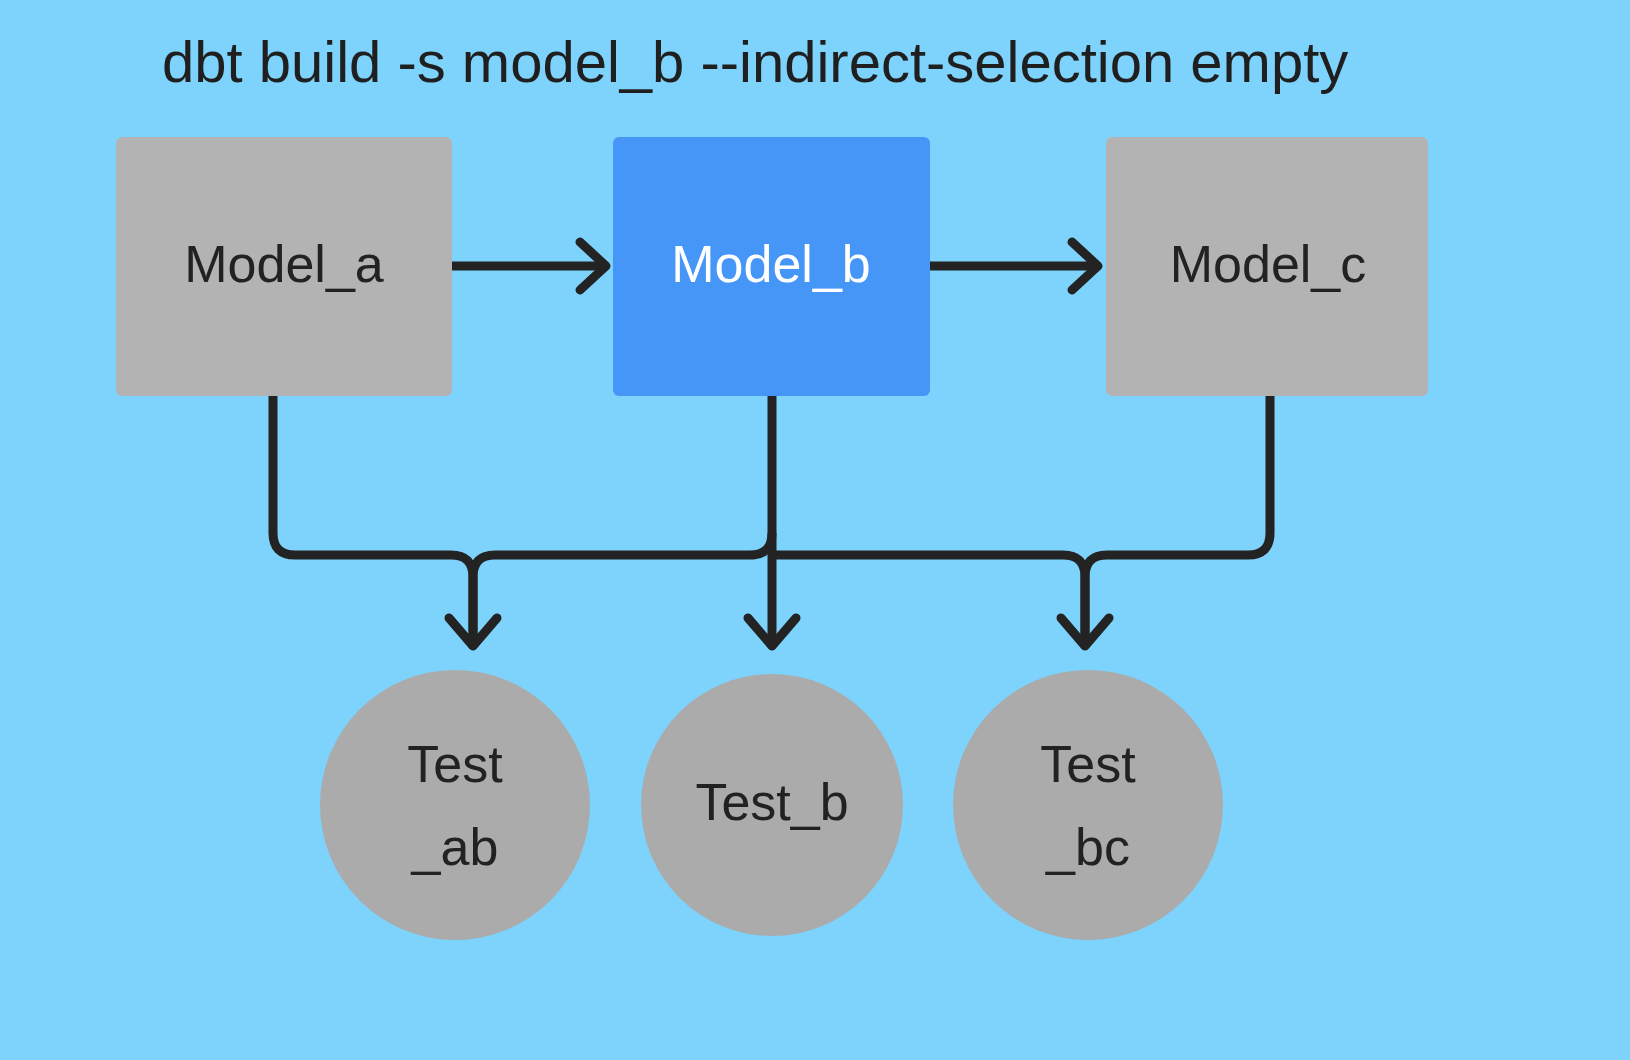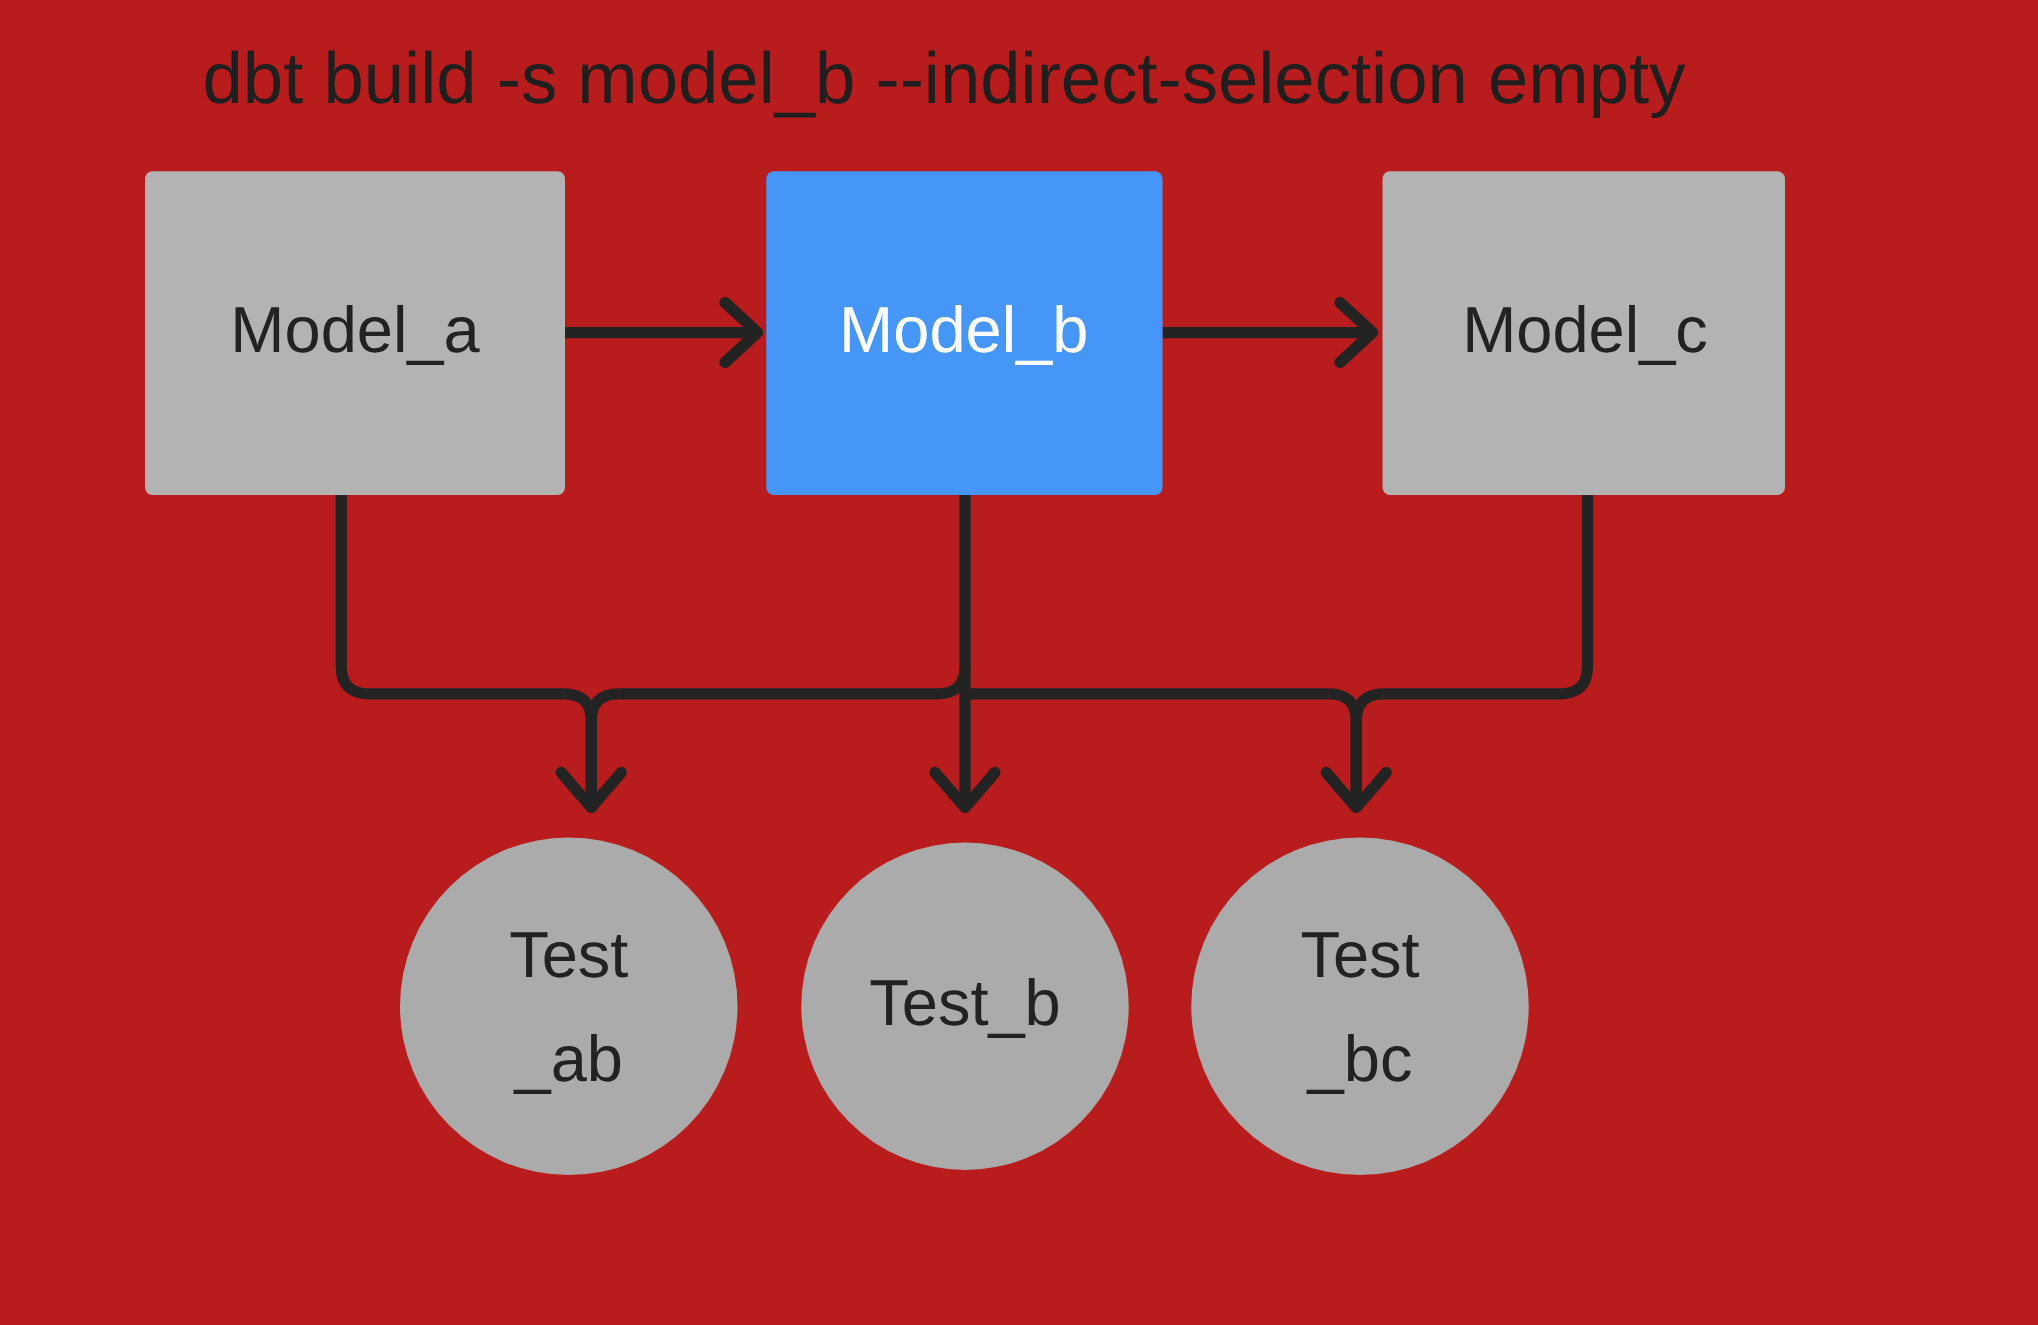--- a/index.html
+++ b/index.html
@@ -7,21 +7,21 @@
     padding: 0;
     background: #ffffff;
   }
   body {
     font-family: "Liberation Sans", sans-serif;
   }
   #canvas {
     position: relative;
     width: 1630px;
     height: 1060px;
-    background: #b91c1c;
+    background: #7dd3fc;
     overflow: hidden;
   }
   svg.diagram {
     position: absolute;
     inset: 0;
     width: 1630px;
     height: 1060px;
     display: block;
   }
   .node-text {

